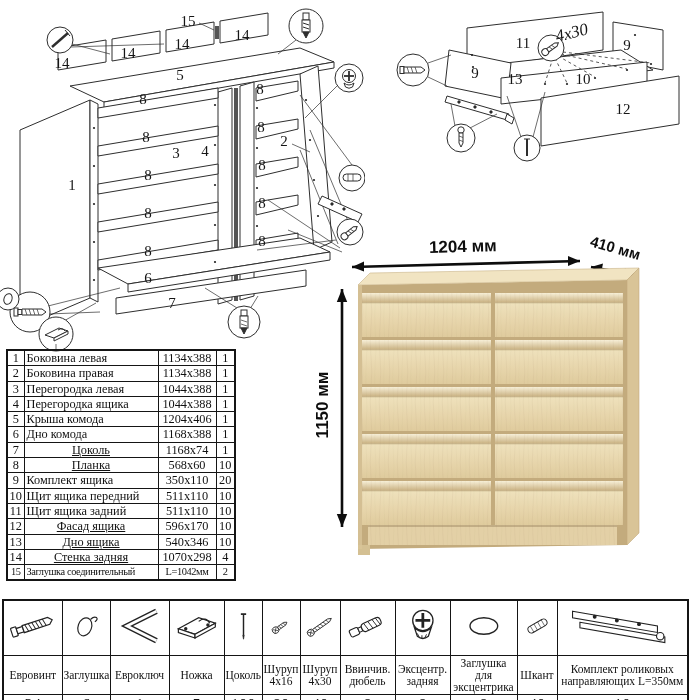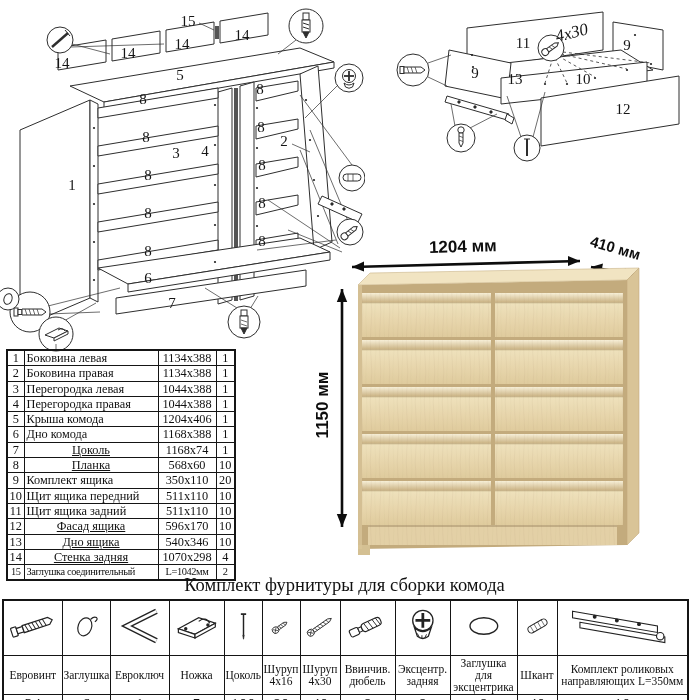--- a/index.html
+++ b/index.html
@@ -444,21 +444,21 @@
           <td class="qty">1</td>
         </tr>
         <tr>
           <td class="num">3</td>
           <td class="name">Перегородка левая</td>
           <td class="size">1044x388</td>
           <td class="qty">1</td>
         </tr>
         <tr>
           <td class="num">4</td>
-          <td class="name">Перегородка правая</td>
+          <td class="name">Перегородка ящика</td>
           <td class="size">1044x388</td>
           <td class="qty">1</td>
         </tr>
         <tr>
           <td class="num">5</td>
           <td class="name">Крыша комода</td>
           <td class="size">1204x406</td>
           <td class="qty">1</td>
         </tr>
         <tr>
@@ -517,21 +517,20 @@
         </tr>
         <tr>
           <td class="num">15</td>
           <td class="name">Заглушка соединительный</td>
           <td class="size">L=1042мм</td>
           <td class="qty">2</td>
         </tr>
       </tbody>
   </table>
 
-  <div class="abs hw-title">Комплект фурнитуры для сборки комода</div>
 
   <table class="hwt abs" style="left:2px;top:599px">
     <colgroup>
         <col style="width: 59px;">
         <col style="width: 48px;">
         <col style="width: 59px;">
         <col style="width: 55px;">
         <col style="width: 38px;">
         <col style="width: 38px;">
         <col style="width: 40px;">

